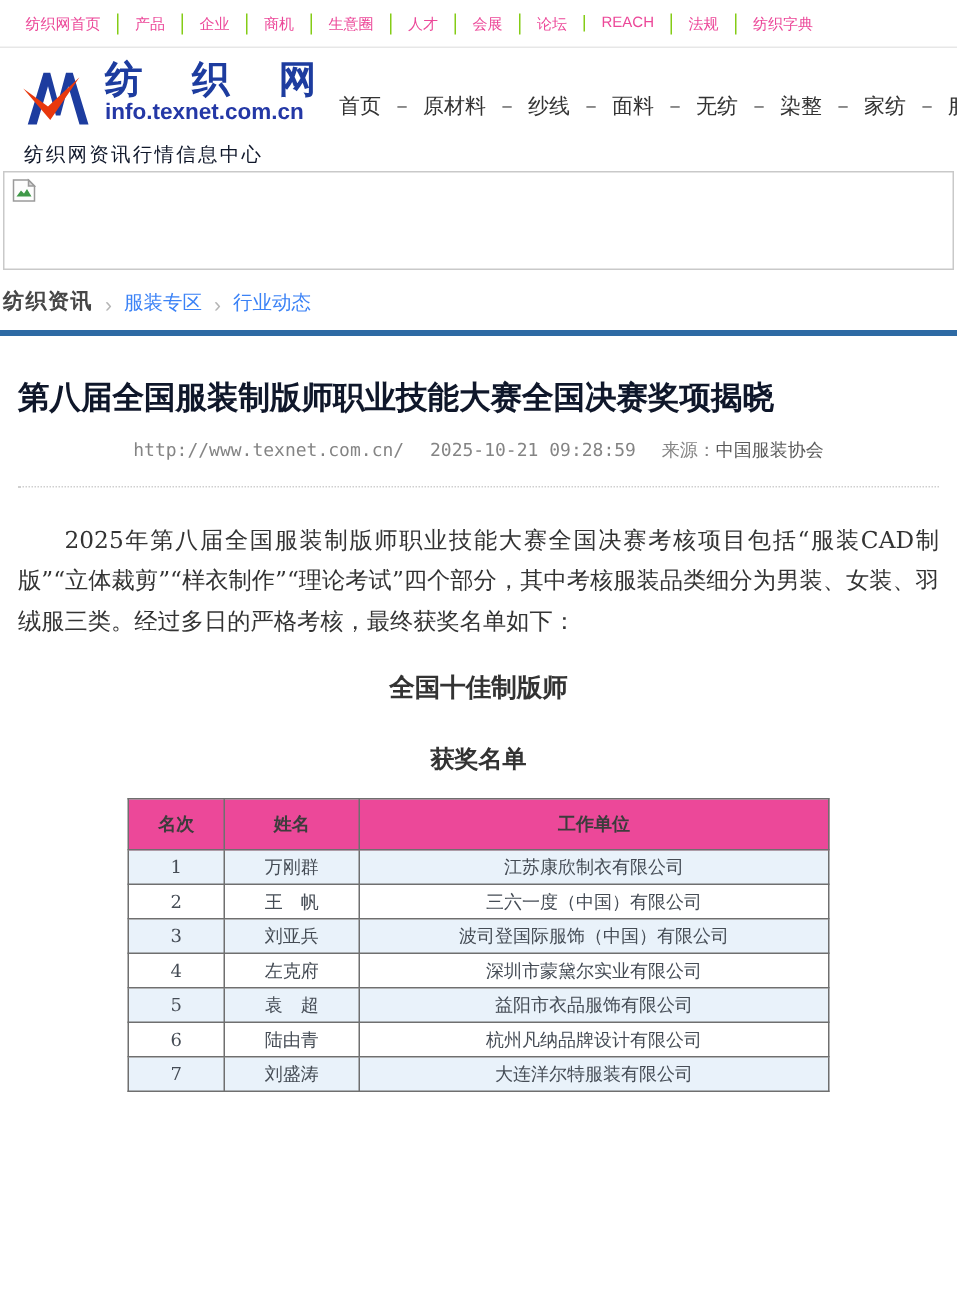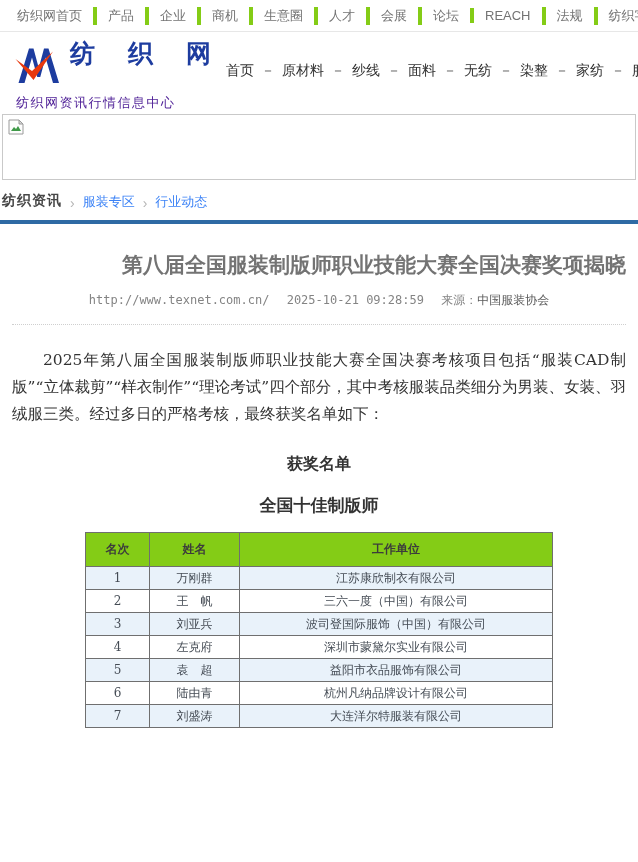--- a/index.html
+++ b/index.html
@@ -3,71 +3,71 @@
 <meta charset="utf-8">
 <style>
   html,body{margin:0;padding:0;}
   body{
     width:638px;height:862px;overflow:hidden;background:#fff;
     font-family:"Liberation Sans",sans-serif;color:#333;
   }
   
   .topnav{
     height:31px;display:flex;align-items:center;padding:0 6px;
-    border-bottom:1px solid #e7e7e7;font-size:13px;color:#737373;
+    border-bottom:1px solid #e7e7e7;font-size:10px;color:#ec4899;
   }
   .tn-item{padding:0 11px;cursor:pointer;white-space:nowrap;}
-  .tn-item + .tn-item{border-left:4px solid #84cc16;}
+  .tn-item + .tn-item{border-left:1px solid #84cc16;}
   
   .header{position:relative;height:81px;}
   .logo-row{position:absolute;left:14px;top:8px;display:flex;align-items:flex-start;}
   .logo-mark{width:48px;height:50px;margin-right:8px;}
   .logo-texts{display:flex;flex-direction:column;}
   .logo-name{font-size:25px;font-weight:bold;color:#1d3c9f;letter-spacing:13px;line-height:26px;white-space:nowrap;}
   .logo-domain{font-size:15px;font-weight:bold;color:#2438a6;line-height:18px;}
-  .tagline{position:absolute;left:16px;top:62px;font-size:13px;letter-spacing:1.5px;color:#4c1d95;white-space:nowrap;}
+  .tagline{position:absolute;left:16px;top:62px;font-size:13px;letter-spacing:1.5px;color:#0f172a;white-space:nowrap;}
   .channel-nav{
     position:absolute;left:226px;right:0;top:30px;height:22px;
     white-space:nowrap;overflow:hidden;font-size:14px;color:#333;
   }
   .cn-item{cursor:pointer;}
   .cn-dash{color:#555;margin:0 7px;}
   
   .banner{
     margin:1px 2px 0 2px;height:64px;border:1px solid #c9c9c9;background:#fff;position:relative;
   }
   .broken-img{position:absolute;left:5px;top:4px;width:16px;height:16px;}
   
   .breadcrumb{display:flex;align-items:center;padding:11px 0 9px 2px;}
   .crumb-title{font-size:14px;color:#474747;font-weight:600;letter-spacing:1px;}
   .crumb-sep{color:#b5b5b5;font-size:14px;margin:4px 8px 0 8px;}
   .crumb-link{font-size:13px;color:#3b82f6;margin-top:1px;cursor:pointer;}
   .bluebar{height:4px;background:#2e6aa4;}
   
   .article{padding:0 12px;}
-  .art-title{margin-top:27px;text-align:right;font-size:21px;font-weight:bold;color:#737373;}
+  .art-title{margin-top:27px;text-align:left;font-size:21px;font-weight:bold;color:#0f172a;}
   .art-meta{margin-top:13px;text-align:center;font-size:12px;color:#848484;font-family:"DejaVu Sans Mono",monospace;}
   .art-meta .m-src-label{margin-left:10px;font-family:Liberation Mono, monospace;}
   .art-meta .m-src{color:#5a5a5a;font-family:"Liberation Sans",sans-serif;}
   .dotted-sep{border-bottom:1px dotted #cfcfcf;margin-top:15px;}
   .body-text{
     font-family:"DejaVu Serif",serif;font-size:15.5px;line-height:27px;
     color:#333;text-indent:2em;margin:22px 0 0 0;text-align:justify;
   }
   .inline-link{color:#ee7722;cursor:pointer;}
   .center-head{font-family:"DejaVu Serif",serif;text-align:center;font-weight:bold;}
   .list-head{font-size:16px;margin-top:26px;}
   .table-head{font-size:17px;margin-top:19px;}
   
   table.awards{
     border-collapse:collapse;margin:15px auto 0 auto;width:468px;
     font-family:"DejaVu Serif",serif;font-size:12px;color:#454c55;
   }
   table.awards th,table.awards td{border:1px solid #6f6f6f;text-align:center;padding:0;}
-  table.awards th{height:33px;font-size:12px;font-weight:bold;color:#3c3c3c;background:#84cc16;}
+  table.awards th{height:33px;font-size:12px;font-weight:bold;color:#3c3c3c;background:#ec4899;}
   table.awards td{height:22px;}
   table.awards tbody tr:nth-child(odd){background:#e9f2fa;}
   table.awards col.c-rank{width:64px;}
   table.awards col.c-name{width:90px;}
 </style>
 </head>
 <body>
 
 <div class="topnav">
     <span class="tn-item">纺织网首页</span>
@@ -84,20 +84,21 @@
   </div>
 
 <div class="header">
   <div class="logo-row">
     <svg class="logo-mark" viewBox="0 0 64 56">
       <path d="M6 52 L20 6 L26 6 L33 32 L40 6 L46 6 L60 52 L52 52 L42 18 L35 44 L31 44 L24 18 L14 52 Z" fill="#1d3c9f"></path>
       <path d="M2 20 L24 36 L52 10 L26 48 Z" fill="#e8380d"></path>
     </svg>
     <div class="logo-texts">
       <span class="logo-name">纺 织 网</span>
+      <span class="logo-domain">info.texnet.com.cn</span>
     </div>
   </div>
   <div class="tagline">纺织网资讯行情信息中心</div>
   <div class="channel-nav"><span class="cn-item">首页</span><span class="cn-dash">－</span><span class="cn-item">原材料</span><span class="cn-dash">－</span><span class="cn-item">纱线</span><span class="cn-dash">－</span><span class="cn-item">面料</span><span class="cn-dash">－</span><span class="cn-item">无纺</span><span class="cn-dash">－</span><span class="cn-item">染整</span><span class="cn-dash">－</span><span class="cn-item">家纺</span><span class="cn-dash">－</span><span class="cn-item">服装</span></div>
 </div>
 
 <div class="banner">
   <svg class="broken-img" viewBox="0 0 16 16">
     <path d="M1 1 H11 L15 5 V15 H1 Z" fill="#fdfdfd" stroke="#9a9a9a" stroke-width="1"></path>
     <path d="M11 1 L11 5 L15 5 Z" fill="#d8d8d8" stroke="#9a9a9a" stroke-width="1"></path>
@@ -119,22 +120,22 @@
   <div class="art-meta">
     <span class="m-url">http://www.texnet.com.cn/</span>
     <span class="m-date" style="margin-left:10px;">2025-10-21 09:28:59</span>
     <span class="m-src-label">来源：</span><span class="m-src">中国服装协会</span>
   </div>
   <div class="dotted-sep"></div>
 
 
   <p class="body-text">2025年第八届全国服装制版师职业技能大赛全国决赛考核项目包括“服装CAD制版”“立体裁剪”“样衣制作”“理论考试”四个部分，其中考核服装品类细分为男装、女装、羽绒服三类。经过多日的严格考核，最终获奖名单如下：</p>
 
+  <div class="center-head table-head">全国十佳制版师</div>
   <div class="center-head list-head">获奖名单</div>
-  <div class="center-head table-head">全国十佳制版师</div>
 
   <table class="awards">
     <colgroup>
         <col class="c-rank">
         <col class="c-name">
         <col class="c-org">
       </colgroup>
     <thead>
         <tr>
           <th>名次</th>

